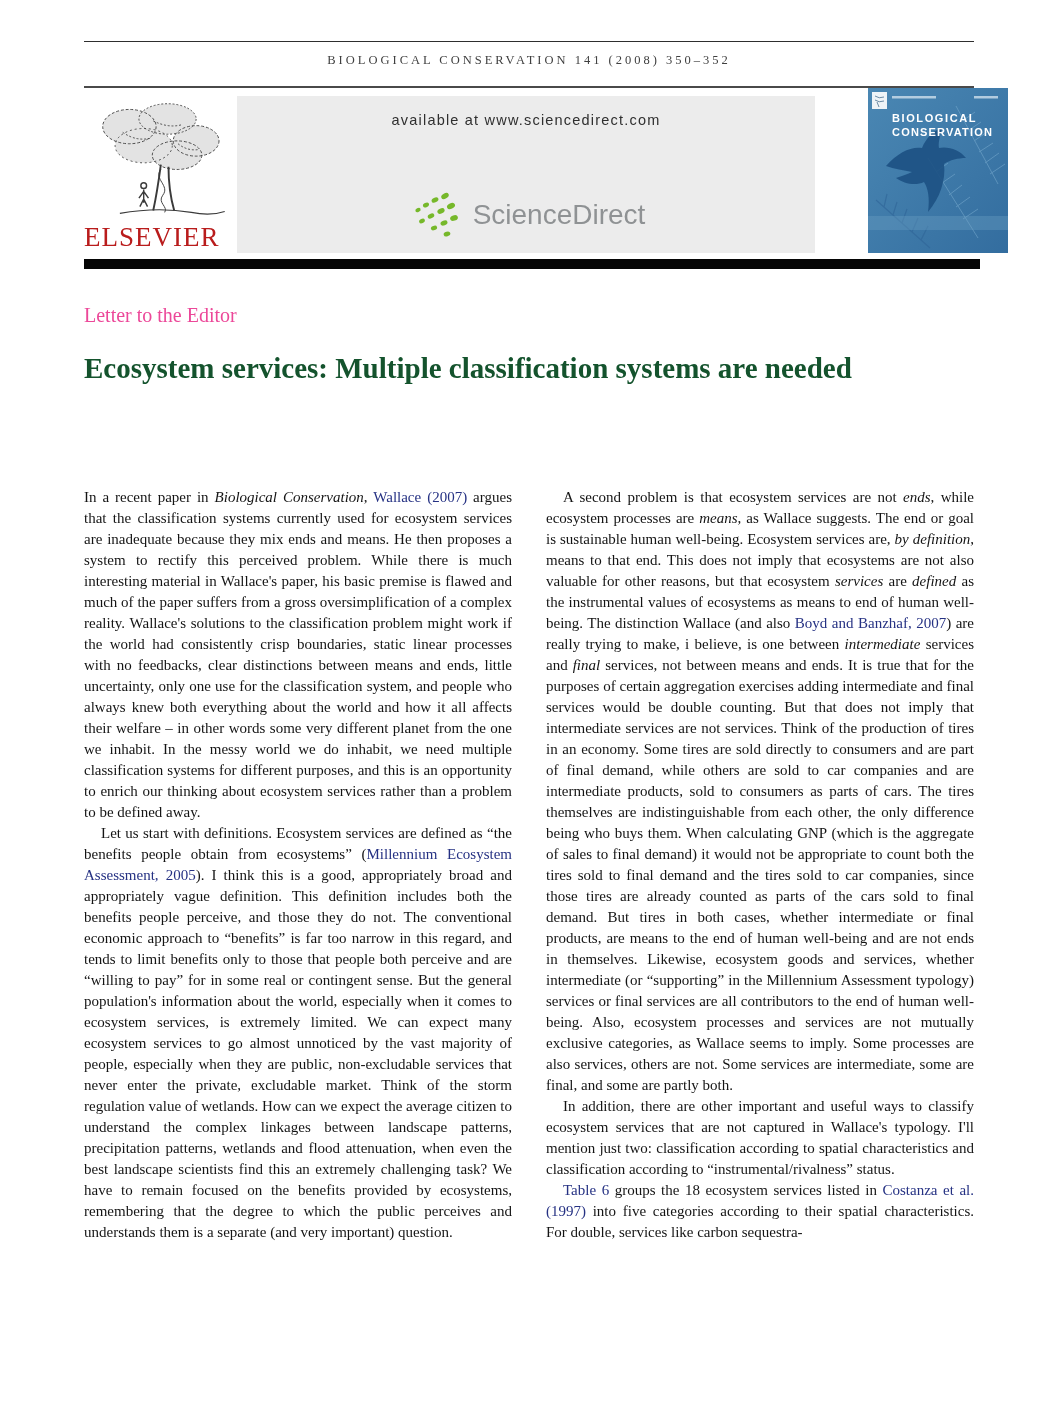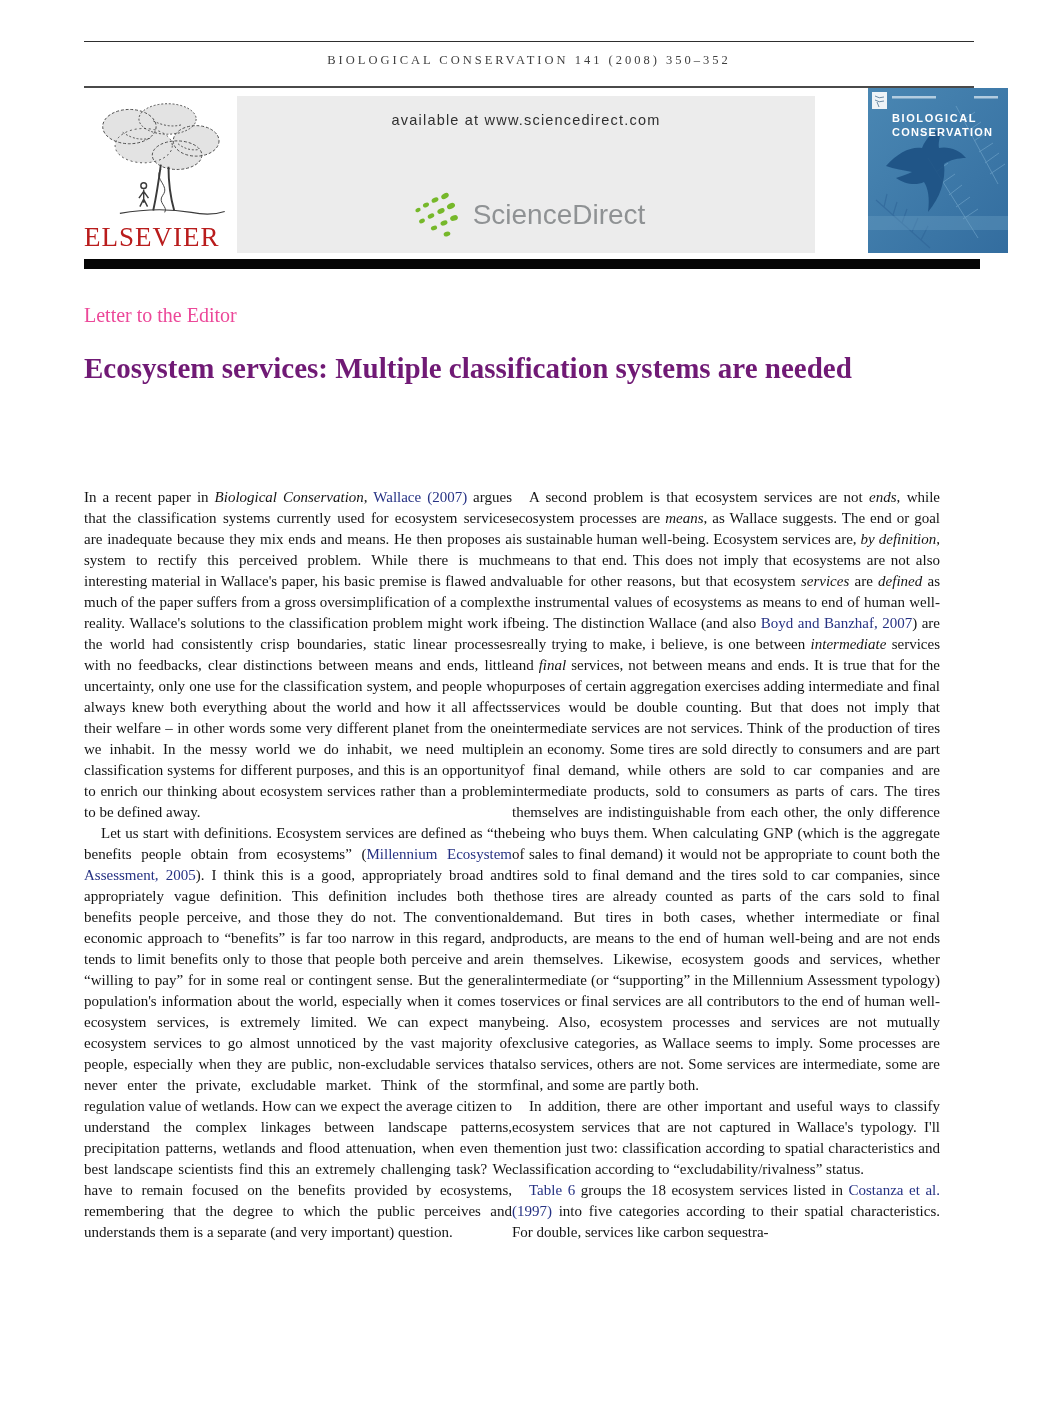--- a/index.html
+++ b/index.html
@@ -23,23 +23,23 @@
         letter-spacing:1.2px;color:#2f2f2f;}
   .sd-logo{display:flex;align-items:center;gap:12px;}
   .sd-word{font-family:"Liberation Sans",sans-serif;font-size:28px;color:#8f9294;letter-spacing:0;}
   
   .cover{position:absolute;left:756px;top:-8px;width:140px;height:165px;overflow:hidden;margin-left:28px;}
   
   .black-bar{position:absolute;top:259px;left:84px;width:896px;height:10px;background:#050505;}
   
   .section-label{position:absolute;top:304px;left:84px;font-size:20px;color:#ec4899;}
   .article-title{position:absolute;top:348px;left:84px;width:800px;font-size:29px;line-height:41px;
-        font-weight:bold;color:#701a75;}
+        font-weight:bold;color:#14532d;}
   
-  .body-cols{position:absolute;top:487px;left:84px;width:890px;display:flex;}
+  .body-cols{position:absolute;top:487px;left:84px;width:890px;display:flex;gap:34px;}
   .col{width:428px;font-size:15px;line-height:21px;text-align:justify;color:#141414;}
   .col p.para{margin:0;}
   .col p.indent{text-indent:17px;}
   .em{font-style:italic;}
   a.ref-link{color:#253183;text-decoration:none;}
 </style>
 </head>
 <body>
 
 <div class="page">
@@ -137,18 +137,18 @@
   <div class="section-label">Letter to the Editor</div>
   <h1 class="article-title" style="margin:0;">Ecosystem services: Multiple classification systems are needed</h1>
 
   <div class="body-cols">
     <div class="col">
         <p class="para"><span>In a recent paper in </span><span class="em">Biological Conservation</span><span>, </span><a href="#" class="ref-link">Wallace (2007)</a><span> argues that the classification systems currently used for ecosystem services are inadequate because they mix ends and means. He then proposes a system to rectify this perceived problem. While there is much interesting material in Wallace's paper, his basic premise is flawed and much of the paper suffers from a gross oversimplification of a complex reality. Wallace's solutions to the classification problem might work if the world had consistently crisp boundaries, static linear processes with no feedbacks, clear distinctions between means and ends, little uncertainty, only one use for the classification system, and people who always knew both everything about the world and how it all affects their welfare – in other words some very different planet from the one we inhabit. In the messy world we do inhabit, we need multiple classification systems for different purposes, and this is an opportunity to enrich our thinking about ecosystem services rather than a problem to be defined away.</span></p>
         <p class="para indent"><span>Let us start with definitions. Ecosystem services are defined as “the benefits people obtain from ecosystems” (</span><a href="#" class="ref-link">Millennium Ecosystem Assessment, 2005</a><span>). I think this is a good, appropriately broad and appropriately vague definition. This definition includes both the benefits people perceive, and those they do not. The conventional economic approach to “benefits” is far too narrow in this regard, and tends to limit benefits only to those that people both perceive and are “willing to pay” for in some real or contingent sense. But the general population's information about the world, especially when it comes to ecosystem services, is extremely limited. We can expect many ecosystem services to go almost unnoticed by the vast majority of people, especially when they are public, non-excludable services that never enter the private, excludable market. Think of the storm regulation value of wetlands. How can we expect the average citizen to understand the complex linkages between landscape patterns, precipitation patterns, wetlands and flood attenuation, when even the best landscape scientists find this an extremely challenging task? We have to remain focused on the benefits provided by ecosystems, remembering that the degree to which the public perceives and understands them is a separate (and very important) question.</span></p>
       </div>
     <div class="col">
         <p class="para indent"><span>A second problem is that ecosystem services are not </span><span class="em">ends</span><span>, while ecosystem processes are </span><span class="em">means</span><span>, as Wallace suggests. The end or goal is sustainable human well-being. Ecosystem services are, </span><span class="em">by definition</span><span>, means to that end. This does not imply that ecosystems are not also valuable for other reasons, but that ecosystem </span><span class="em">services</span><span> are </span><span class="em">defined</span><span> as the instrumental values of ecosystems as means to end of human well-being. The distinction Wallace (and also </span><a href="#" class="ref-link">Boyd and Banzhaf, 2007</a><span>) are really trying to make, i believe, is one between </span><span class="em">intermediate</span><span> services and </span><span class="em">final</span><span> services, not between means and ends. It is true that for the purposes of certain aggregation exercises adding intermediate and final services would be double counting. But that does not imply that intermediate services are not services. Think of the production of tires in an economy. Some tires are sold directly to consumers and are part of final demand, while others are sold to car companies and are intermediate products, sold to consumers as parts of cars. The tires themselves are indistinguishable from each other, the only difference being who buys them. When calculating GNP (which is the aggregate of sales to final demand) it would not be appropriate to count both the tires sold to final demand and the tires sold to car companies, since those tires are already counted as parts of the cars sold to final demand. But tires in both cases, whether intermediate or final products, are means to the end of human well-being and are not ends in themselves. Likewise, ecosystem goods and services, whether intermediate (or “supporting” in the Millennium Assessment typology) services or final services are all contributors to the end of human well-being. Also, ecosystem processes and services are not mutually exclusive categories, as Wallace seems to imply. Some processes are also services, others are not. Some services are intermediate, some are final, and some are partly both.</span></p>
-        <p class="para indent"><span>In addition, there are other important and useful ways to classify ecosystem services that are not captured in Wallace's typology. I'll mention just two: classification according to spatial characteristics and classification according to “excludability/rivalness” status.</span></p>
+        <p class="para indent"><span>In addition, there are other important and useful ways to classify ecosystem services that are not captured in Wallace's typology. I'll mention just two: classification according to spatial characteristics and classification according to “instrumental/rivalness” status.</span></p>
         <p class="para indent"><a href="#" class="ref-link">Table 6</a><span> groups the 18 ecosystem services listed in </span><a href="#" class="ref-link">Costanza et al. (1997)</a><span> into five categories according to their spatial characteristics. For double, services like carbon sequestra-</span></p>
       </div>
   </div>
 
 </div>
 
 </body></html>

